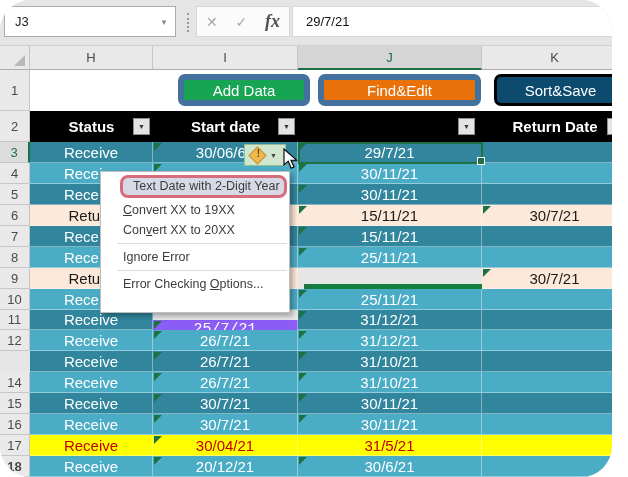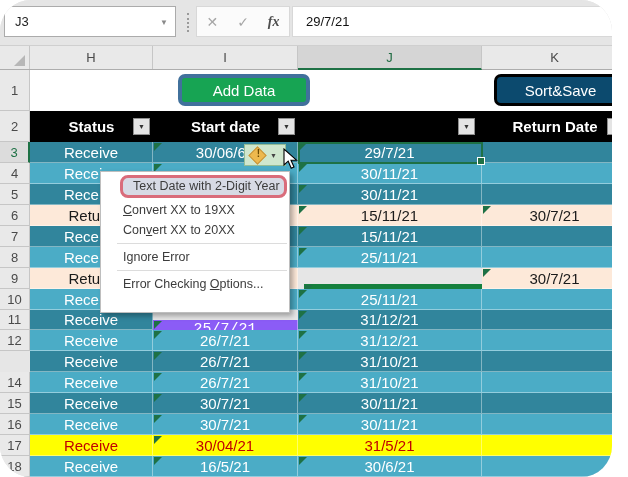--- a/index.html
+++ b/index.html
@@ -11,21 +11,21 @@
         border-bottom:1px solid #CFCFCF;box-sizing:border-box}
   .namebox{position:absolute;left:4px;top:6px;width:172px;height:31px;background:#fff;
            border:1px solid #ABABAB;box-sizing:border-box;display:flex;align-items:center;
            padding-left:10px;font-size:13px;color:#222}
   .namebox .dd{position:absolute;right:7px;top:11px;font-size:8px;color:#8a8a8a}
   .dots{position:absolute;left:187px;top:13px;height:19px;border-left:2px dotted #9a9a9a}
   .fngroup{position:absolute;left:196px;top:6px;width:94px;height:31px;background:#FBFBFB;
            border:1px solid #D8D8D8;box-sizing:border-box;display:flex;align-items:center;
            justify-content:space-around}
   .fngroup .x,.fngroup .ck{color:#A6A6A6;font-size:14px}
-  .fngroup .fx{color:#4f4f4f;font-size:14px;font-style:italic;font-family:"Liberation Serif",serif;font-weight:bold}
+  .fngroup .fx{color:#4f4f4f;font-size:18px;font-style:italic;font-family:"Liberation Serif",serif;font-weight:bold}
   .ffield{position:absolute;left:292px;top:6px;width:336px;height:31px;background:#fff;
           border:1px solid #D8D8D8;box-sizing:border-box;display:flex;align-items:center;
           padding-left:13px;font-size:13px;color:#111}
 
   
   .colhdr{position:absolute;left:0;top:46px;width:628px;height:24px;background:#E9E9E9;
           border-bottom:1px solid #ADADAD;box-sizing:border-box}
   .colcell{position:absolute;top:0;height:23px;display:flex;align-items:center;justify-content:center;
            font-size:13px;color:#4A4A4A;border-right:1px solid #C6C6C6;box-sizing:border-box}
   .colcell.sel{background:#D5D5D5;color:#1E6B41;border-bottom:2px solid #1E7145;height:24px}
@@ -35,21 +35,21 @@
 
   
   .rnum{position:absolute;left:0;width:30px;display:flex;align-items:center;justify-content:center;
         font-size:13px;color:#4A4A4A;background:#E9E9E9;border-bottom:1px solid #C6C6C6;
         border-right:1px solid #C6C6C6;box-sizing:border-box}
   .rnum.active{background:#DCDCDC;color:#1E7145;border-right:2px solid #1E7145}
 
   
   .row1bg{position:absolute;left:30px;top:70px;width:598px;height:41px;background:#fff}
   .action-btn{position:absolute;top:74px;height:32px;border-radius:7px;color:#fff;font-size:15px;
-              display:flex;align-items:center;justify-content:center;border:4px solid #000000;
+              display:flex;align-items:center;justify-content:center;border:6px solid #000000;
               box-sizing:border-box;cursor:default}
   .btn0{left:178px;width:132px}
   .btn1{left:318px;width:163px}
   .btn2{left:494px;width:133px;border-width:3px}
 
   
   .hdr2{position:absolute;left:30px;top:111px;width:598px;height:31px;background:#000}
   .hcell{position:absolute;top:0;height:31px;display:flex;align-items:center;justify-content:center;
          color:#fff;font-weight:bold;font-size:15px}
   .fbtn{position:absolute;top:7px;width:17px;height:17px;background:#E4E4E4;border:1px solid #8E8E8E;
@@ -117,20 +117,21 @@
   <div class="colhdr">
     <div class="corner"></div>
     <div class="colcell" style="left:30px;width:123px">H</div>
     <div class="colcell" style="left:153px;width:145px">I</div>
     <div class="colcell sel" style="left:298px;width:184px">J</div>
     <div class="colcell" style="left:482px;width:146px">K</div>
   </div>
 
   <div class="row1bg"></div>
   <div class="action-btn btn0" style="background: rgb(23, 164, 83); border-color: rgb(65, 113, 156);">Add Data</div>
+  <div class="action-btn btn1" style="background: rgb(232, 113, 10); border-color: rgb(65, 113, 156);">Find&amp;Edit</div>
   <div class="action-btn btn2" style="background: #0c4a6e; border-color: rgb(0, 0, 0);">Sort&amp;Save</div>
 
   <div class="hdr2">
     <div class="hcell" style="left:0;width:123px">Status</div>
     <div class="hcell" style="left:123px;width:145px">Start date</div>
     <div class="hcell" style="left:452px;width:146px">Return Date</div>
     <div class="fbtn" style="left:103px">▼</div>
     <div class="fbtn" style="left:248px">▼</div>
     <div class="fbtn" style="left:428px">▼</div>
     <div class="fbtn" style="left:577px">▼</div>
@@ -147,21 +148,21 @@
       <div class="rnum" style="top: 247px; height: 21px;">8</div>
       <div class="rnum" style="top: 268px; height: 21px;">9</div>
       <div class="rnum" style="top: 289px; height: 21px;">10</div>
       <div class="rnum" style="top: 310px; height: 20px;">11</div>
       <div class="rnum" style="top: 330px; height: 21px;">12</div>
       <div class="rnum" style="top: 351px; height: 21px; margin-top: 48px;">13</div>
       <div class="rnum" style="top: 372px; height: 21px;">14</div>
       <div class="rnum" style="top: 393px; height: 21px;">15</div>
       <div class="rnum" style="top: 414px; height: 21px;">16</div>
       <div class="rnum" style="top: 435px; height: 21px;">17</div>
-      <div class="rnum" style="top: 456px; height: 21px;">18</div>
+      <div class="rnum" style="top: 456px; height: 21px; font-weight: bold;">18</div>
     </div>
   <div id="grid">
       <div class="cell" style="left: 30px; top: 142px; width: 123px; height: 21px; background: rgb(49, 133, 156); color: rgb(255, 255, 255);">
         <span>Receive</span>
       </div>
       <div class="cell" style="left: 153px; top: 142px; width: 145px; height: 21px; background: rgb(49, 133, 156); color: rgb(255, 255, 255);">
         <span>30/06/64</span>
         <div class="tri" style="border-top-color: rgb(30, 113, 69);"></div>
       </div>
       <div class="cell" style="left: 298px; top: 142px; width: 184px; height: 21px; background: rgb(49, 133, 156); color: rgb(255, 255, 255);">
@@ -359,21 +360,21 @@
       <div class="cell" style="left: 298px; top: 435px; width: 184px; height: 21px; background: rgb(255, 255, 0); color: rgb(192, 0, 0);">
         <span>31/5/21</span>
       </div>
       <div class="cell" style="left: 482px; top: 435px; width: 146px; height: 21px; background: rgb(255, 255, 0); color: rgb(192, 0, 0);">
         <span></span>
       </div>
       <div class="cell" style="left: 30px; top: 456px; width: 123px; height: 21px; background: rgb(75, 172, 198); color: rgb(255, 255, 255);">
         <span>Receive</span>
       </div>
       <div class="cell" style="left: 153px; top: 456px; width: 145px; height: 21px; background: rgb(75, 172, 198); color: rgb(255, 255, 255);">
-        <span>16/5/21</span>
+        <span>20/12/21</span>
         <div class="tri" style="border-top-color: rgb(30, 113, 69);"></div>
       </div>
       <div class="cell" style="left: 298px; top: 456px; width: 184px; height: 21px; background: rgb(75, 172, 198); color: rgb(255, 255, 255);">
         <span>30/6/21</span>
         <div class="tri" style="border-top-color: rgb(30, 113, 69);"></div>
       </div>
       <div class="cell" style="left: 482px; top: 456px; width: 146px; height: 21px; background: rgb(75, 172, 198); color: rgb(255, 255, 255);">
         <span></span>
       </div>
     </div>

